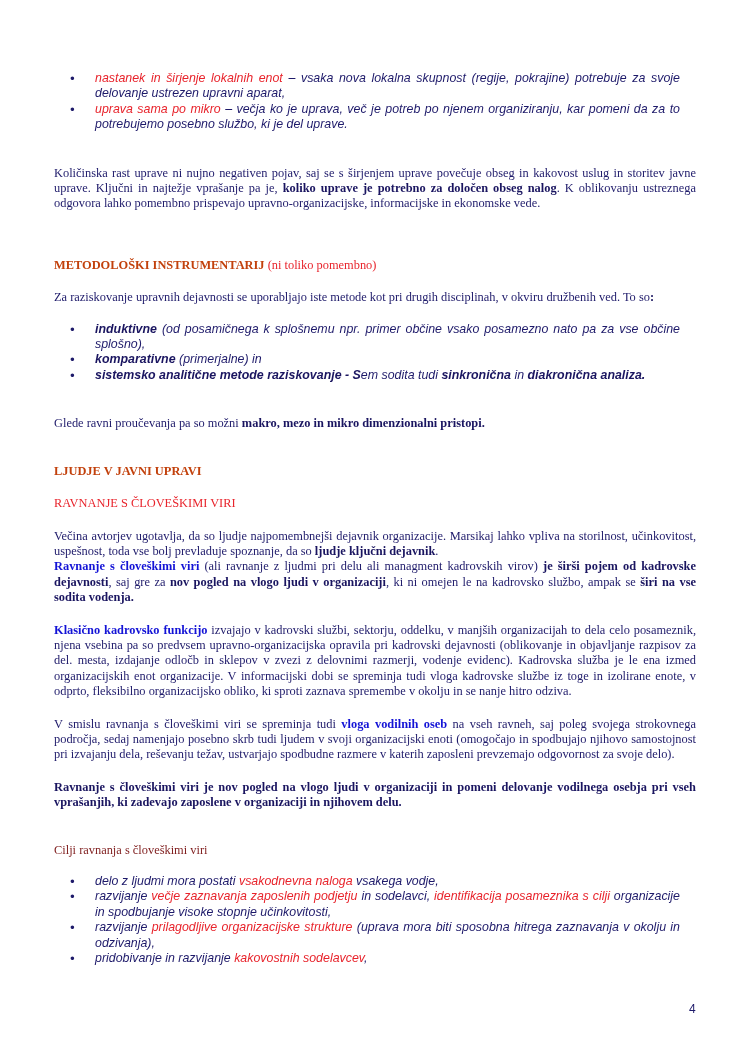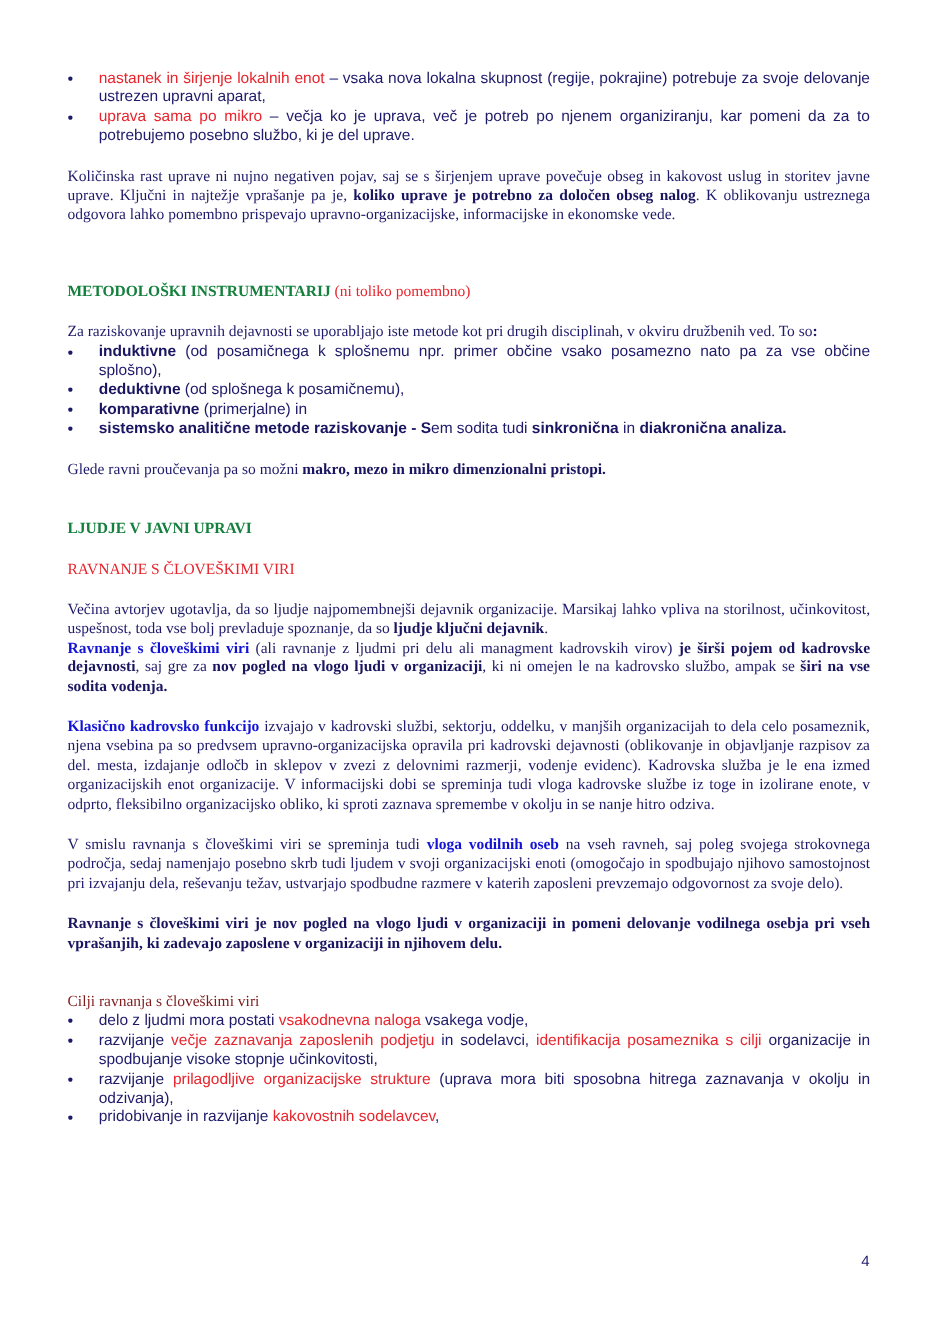--- a/index.html
+++ b/index.html
@@ -7,22 +7,22 @@
       width: 750px; height: 1061px; position: relative; overflow: hidden;
       font-family: "Liberation Sans", sans-serif;
       font-size: 12.4px; line-height: 15.4px; color: #1e1a6a;
     }
     .page { position: absolute; left: 54px; top: 55px; width: 642px; }
     p { margin: 0; text-align: justify; font-family: Liberation Serif, serif; }
     .red { color: #e8242c; }
     .green { color: #7f1d1d; }
     .blue { color: #1313d6; font-weight: bold; }
     .b { font-weight: bold; color: #1a1560; }
-    .heading-blue { color: #15803d; font-weight: bold; }
-    ul { list-style: none; margin: 0; padding: 0; }
+    .heading-blue { color: #c2410c; font-weight: bold; }
+    ul { list-style: none; margin: 16px; padding: 0; font-style: italic; }
     ul li { position: relative; padding-left: 25px; text-align: justify; }
     ul li::before { content: "\2022"; position: absolute; left: 0; top: 0; font-size: 13px; color: #1e1a6a; }
     .gap-m { height: 17px; }
     .gap-l { height: 46px; }
     .page-number { position: absolute; left: 689px; top: 1002px; font-size: 12px; color: #1e1a6a; }
   </style>
 </head>
 <body>
 
 <div class="page">
@@ -38,21 +38,20 @@
 
   <div class="gap-l"></div>
 
   <p><span class="heading-blue">METODOLOŠKI INSTRUMENTARIJ</span><span class="red"> (ni toliko pomembno)</span></p>
 
   <div class="gap-m"></div>
 
   <p><span>Za raziskovanje upravnih dejavnosti se uporabljajo iste metode kot pri drugih disciplinah, v okviru družbenih ved. To so</span><span class="b">:</span></p>
   <ul>
     <li><span class="b">induktivne</span><span> (od posamičnega k splošnemu npr. primer občine vsako posamezno nato pa za vse občine splošno),</span></li>
-    <li><span class="b">deduktivne</span><span> (od splošnega k posamičnemu),</span></li>
     <li><span class="b">komparativne</span><span> (primerjalne) in</span></li>
     <li><span class="b">sistemsko analitične metode raziskovanje - S</span><span>em sodita tudi </span><span class="b">sinkronična</span><span> in </span><span class="b">diakronična analiza.</span></li>
   </ul>
 
   <div class="gap-m"></div>
 
   <p><span>Glede ravni proučevanja pa so možni </span><span class="b">makro, mezo in mikro dimenzionalni pristopi.</span></p>
 
   <div style="height:32px"></div>
 

